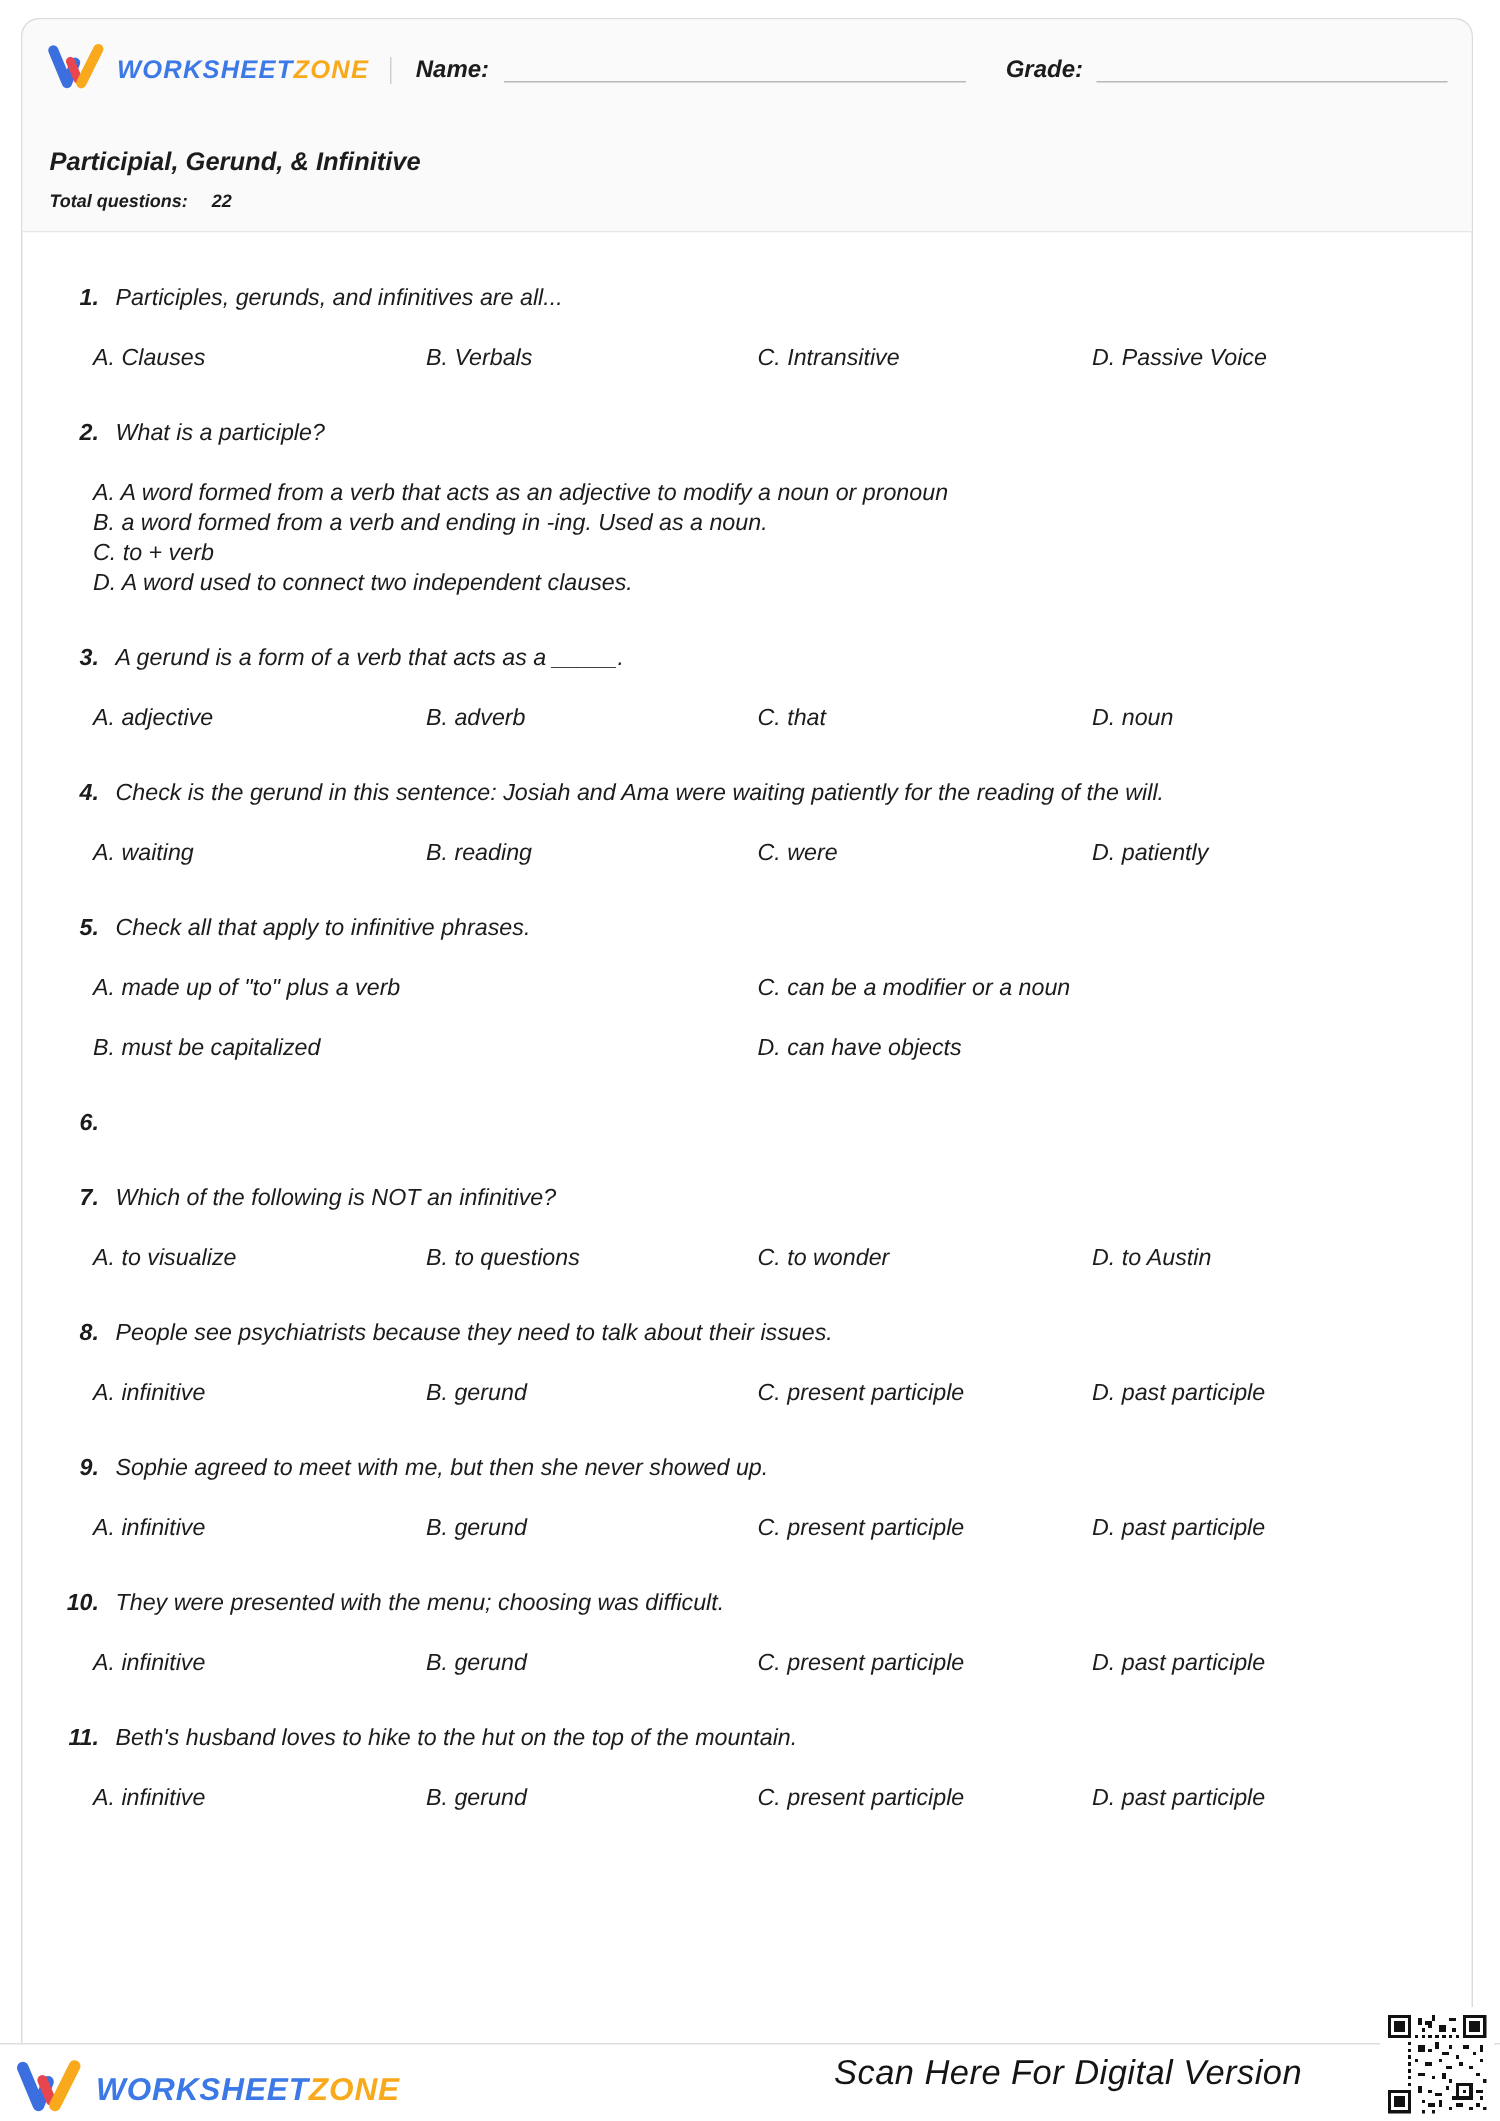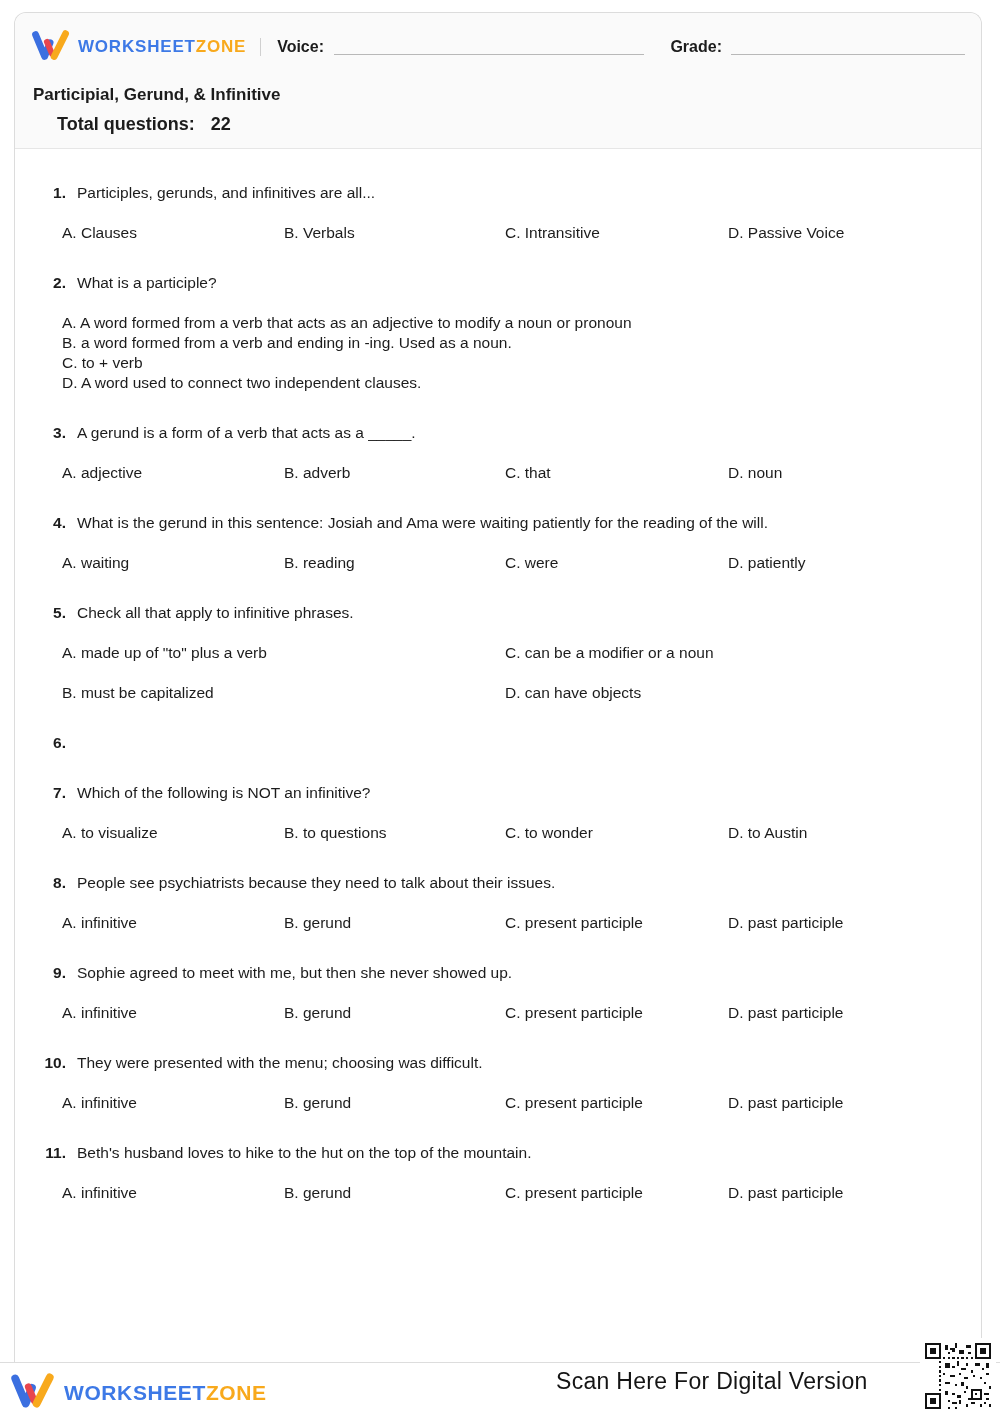--- a/index.html
+++ b/index.html
@@ -1,37 +1,37 @@
 <!DOCTYPE html>
 <html><head>
 <meta charset="utf-8">
 <style>
   html,body{margin:0;padding:0;background:#fff;}
   .page{position:relative;width:1000px;height:1414px;background:#fff;overflow:hidden;
-        font-family:"Liberation Sans","DejaVu Sans",sans-serif;color:#1c1c1c;}
+        font-family:"Liberation Sans","DejaVu Sans",sans-serif;color:#1c1c1c;font-style:italic;}
 
   
   .sheet{position:absolute;left:14px;top:12px;width:968px;height:1350px;
          border:1px solid #dcdcdc;border-bottom:none;border-radius:12px 12px 0 0;box-sizing:border-box;}
 
   
   .sheet-header{background:#fafafa;border-bottom:1px solid #e6e6e6;border-radius:12px 12px 0 0;
                 padding:16px 16px 13px 16px;}
   .brand-row{display:flex;align-items:center;height:36px;}
   .brand{display:flex;align-items:center;}
   .brand-text{font-weight:700;font-size:17px;letter-spacing:0.8px;margin-left:7px;white-space:nowrap;}
   .w1{color:#3d79e6;} .w2{color:#f8a91c;}
   .vdivider{width:1px;height:18px;background:#d0d0d0;margin:0 16px 0 14px;}
   .fill-label{font-weight:700;font-size:16px;color:#1c1c1c;white-space:nowrap;}
   .write-line{border-bottom:1px solid #b8b8b8;height:14px;}
   .name-line{flex:1;margin-left:10px;}
   .grade-label{margin-left:26px;}
   .grade-line{width:234px;margin-left:9px;}
-  .sheet-title{font-weight:700;font-size:17px;margin-top:20px;padding-left:2px;}
-  .total-row{font-weight:700;font-size:18px;margin-top:9px;padding-left:2px;margin-left:24px;}
+  .sheet-title{font-weight:700;font-size:17px;margin-top:33px;padding-left:2px;}
+  .total-row{font-weight:700;font-size:12px;margin-top:9px;padding-left:2px;}
   .total-value{margin-left:16px;}
 
   
   .questions{padding-top:34px;font-size:15.5px;line-height:20px;}
   .question{margin-bottom:30px;}
   .q-row{display:flex;}
   .q-num{width:51px;text-align:right;font-weight:700;flex-shrink:0;}
   .q-text{margin-left:11px;white-space:nowrap;}
   .options{display:grid;margin-top:20px;padding-left:47px;}
   .options.cols4{grid-template-columns:222px 221px 223px auto;}
@@ -60,21 +60,21 @@
           <span>
             <svg width="40" height="33" viewBox="0 0 44 36" fill="none">
               <path d="M5 6 L15 30 L21 15" stroke="#3b6fe0" stroke-width="7.5" stroke-linecap="round" stroke-linejoin="round"></path>
               <path d="M17.5 14 L23 27" stroke="#e8464e" stroke-width="6.5" stroke-linecap="round"></path>
               <path d="M25.5 30 L38 5" stroke="#f8a91c" stroke-width="7.5" stroke-linecap="round"></path>
             </svg>
           </span>
           <span class="brand-text"><span class="w1">WORKSHEET</span><span class="w2">ZONE</span></span>
         </div>
         <div class="vdivider"></div>
-        <span class="fill-label">Voice:</span>
+        <span class="fill-label">Name:</span>
         <div class="write-line name-line"></div>
         <span class="fill-label grade-label">Grade:</span>
         <div class="write-line grade-line"></div>
       </div>
       <div class="sheet-title">Participial, Gerund, &amp; Infinitive</div>
       <div class="total-row">
         <span>Total questions:</span><span class="total-value">22</span>
       </div>
     </div>
 
@@ -114,21 +114,21 @@
             <span class="opt">A. adjective</span>
             <span class="opt">B. adverb</span>
             <span class="opt">C. that</span>
             <span class="opt">D. noun</span>
           </div>
   </div>
 
   <div class="question">
     <div class="q-row">
       <span class="q-num">4.</span>
-      <span class="q-text">What is the gerund in this sentence: Josiah and Ama were waiting patiently for the reading of the will.</span>
+      <span class="q-text">Check is the gerund in this sentence: Josiah and Ama were waiting patiently for the reading of the will.</span>
     </div>
     <div class="options cols4">
             <span class="opt">A. waiting</span>
             <span class="opt">B. reading</span>
             <span class="opt">C. were</span>
             <span class="opt">D. patiently</span>
           </div>
   </div>
 
   <div class="question">

